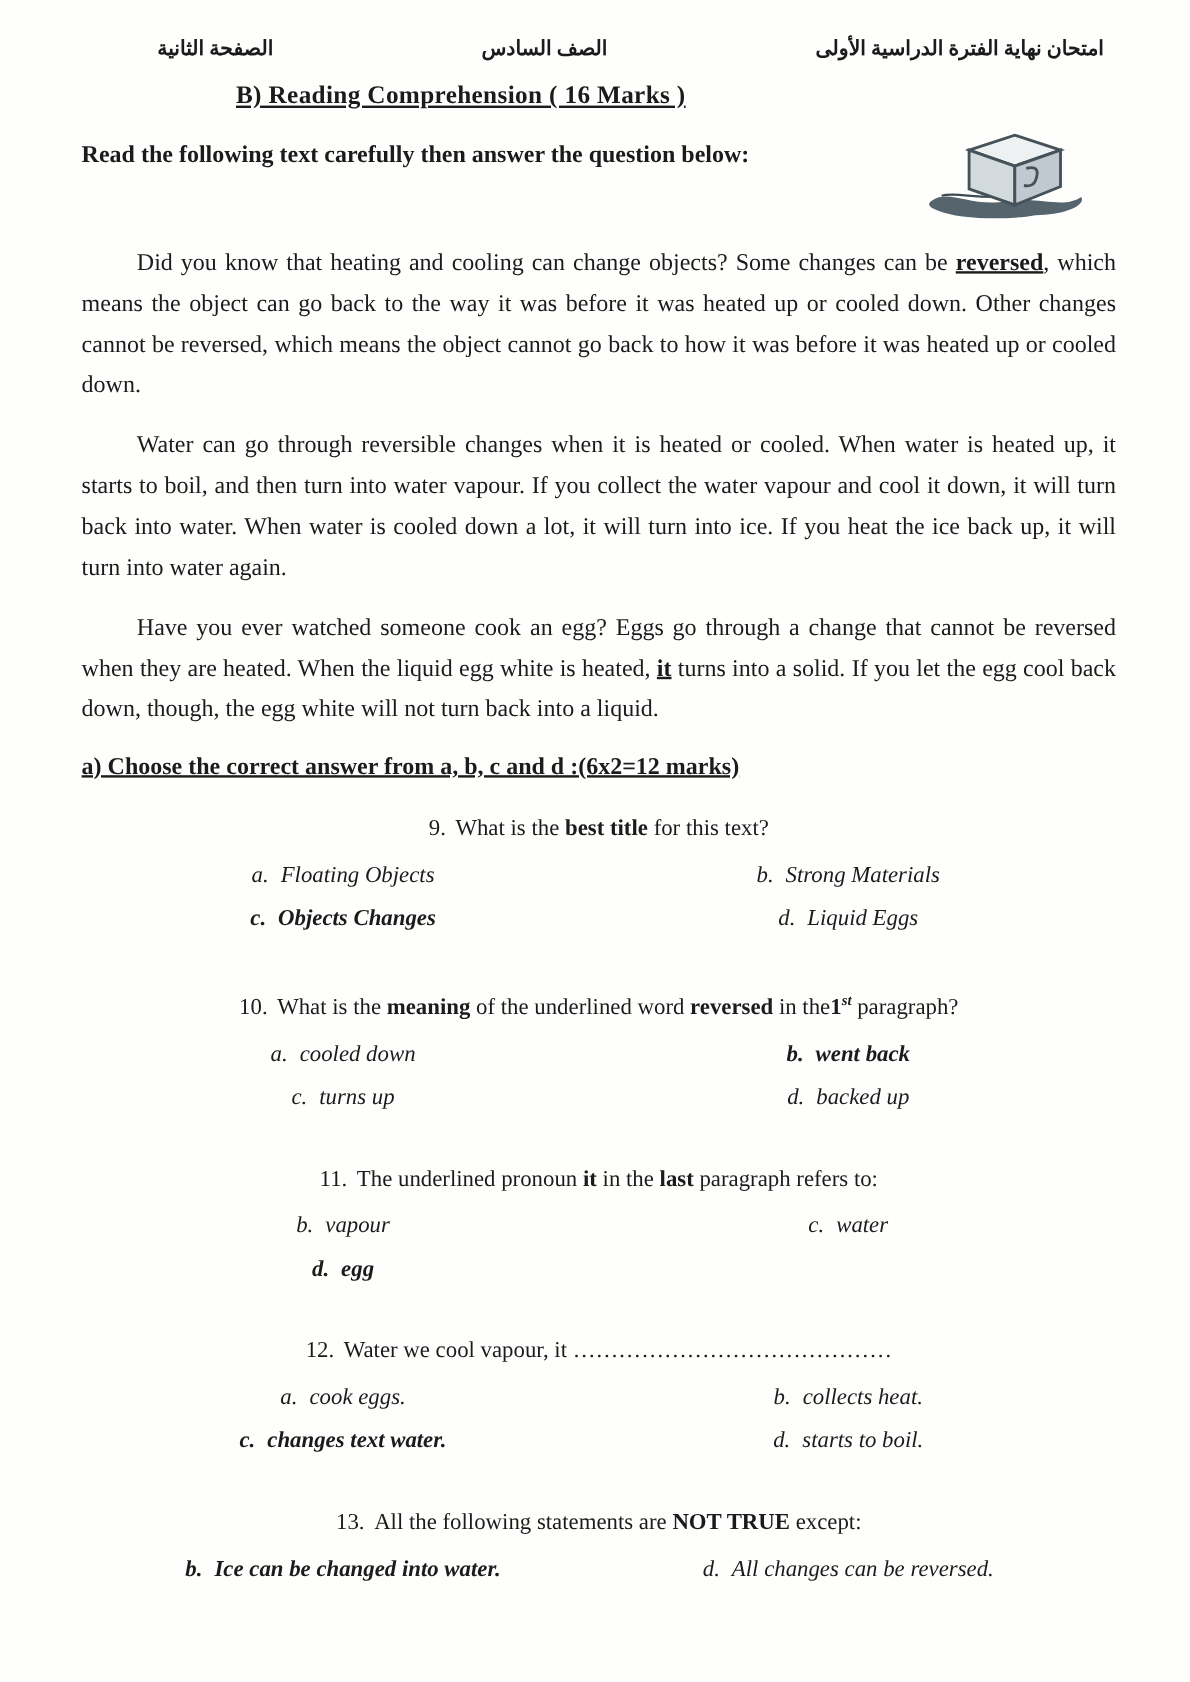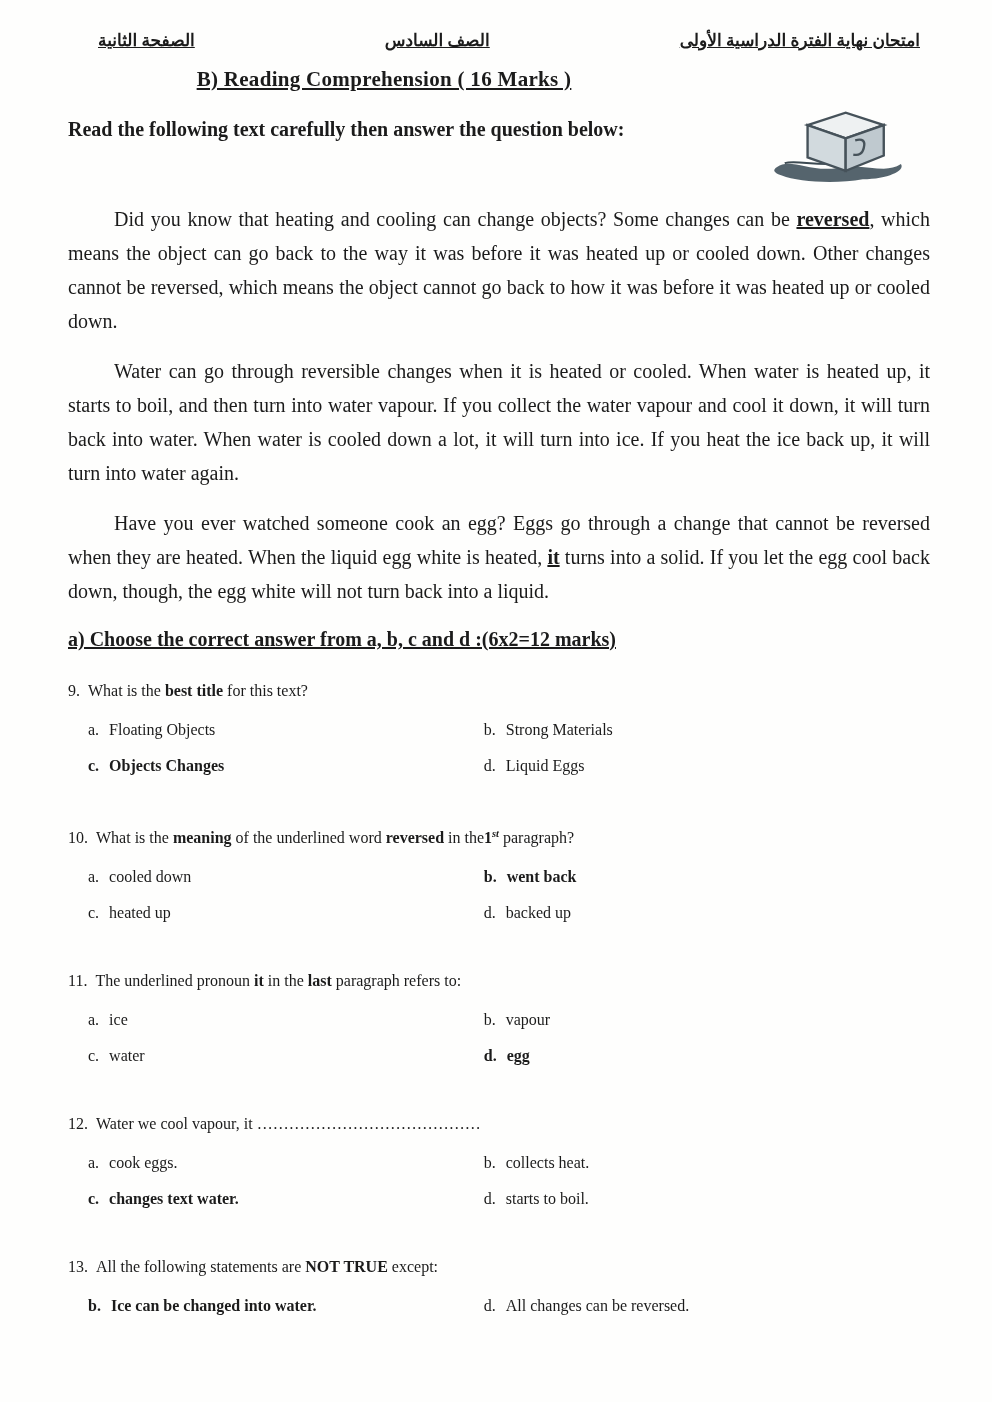--- a/index.html
+++ b/index.html
@@ -22,22 +22,22 @@
   
   .header-row {
     display: flex;
     justify-content: space-between;
     direction: rtl;
     font-weight: bold;
     font-size: 17px;
     padding: 0 10px 0 30px;
   }
   .header-row span {
-    text-decoration: underline;
     white-space: nowrap;
+    margin-left: 33px;
   }
   
   .title {
     margin-top: 16px;
     padding-right: 230px;
     text-align: center;
     font-size: 21px;
     font-weight: bold;
     text-decoration: underline;
     letter-spacing: 0.3px;
@@ -71,30 +71,31 @@
   }
   
   .part-a {
     margin-top: 20px;
     font-size: 20px;
     font-weight: bold;
     text-decoration: underline;
     text-decoration-thickness: 2px;
   }
   
-  .question { margin-top: 36px; font-size: 16px; }
+  .question { margin-top: 36px; font-size: 19px; text-align: center; }
   .question.first { margin-top: 24px; }
   .q-text { line-height: 32px; }
   .q-num { margin-right: 8px; }
   .options {
     display: grid;
     grid-template-columns: 47% 53%;
     padding-left: 20px;
     margin-top: 6px;
     row-gap: 3px;
+    font-style: italic;
   }
   .opt { line-height: 33px; }
   .opt .key { margin-right: 10px; }
   .bold { font-weight: bold; }
   sup { font-size: 0.65em; }
 </style>
 </head>
 <body>
 
 <div class="page">
@@ -139,31 +140,30 @@
     </div>
   </section>
 
   <section class="question">
     <div class="q-text">
       <span class="q-num">10.</span><span><span>What is the </span><span style="font-weight: bold;">meaning</span><span> of the underlined word </span><span style="font-weight: bold;">reversed</span><span> in the</span><span style="font-weight: bold;">1</span><sup style="font-weight: bold; font-style: italic;">st</sup><span> paragraph?</span></span>
     </div>
     <div class="options">
       <div class="opt"><span class="key">a.</span><span>cooled down</span></div>
       <div class="opt bold"><span class="key">b.</span><span>went back</span></div>
-      <div class="opt"><span class="key">c.</span><span>heated up</span></div>
+      <div class="opt"><span class="key">c.</span><span>turns up</span></div>
       <div class="opt"><span class="key">d.</span><span>backed up</span></div>
     </div>
   </section>
 
   <section class="question">
     <div class="q-text">
       <span class="q-num">11.</span><span><span>The underlined pronoun </span><span style="font-weight: bold;">it</span><span> in the </span><span style="font-weight: bold;">last</span><span> paragraph refers to:</span></span>
     </div>
     <div class="options">
-      <div class="opt"><span class="key">a.</span><span>ice</span></div>
       <div class="opt"><span class="key">b.</span><span>vapour</span></div>
       <div class="opt"><span class="key">c.</span><span>water</span></div>
       <div class="opt bold"><span class="key">d.</span><span>egg</span></div>
     </div>
   </section>
 
   <section class="question">
     <div class="q-text">
       <span class="q-num">12.</span><span><span>Water we cool vapour, it ……………………………………</span></span>
     </div>

